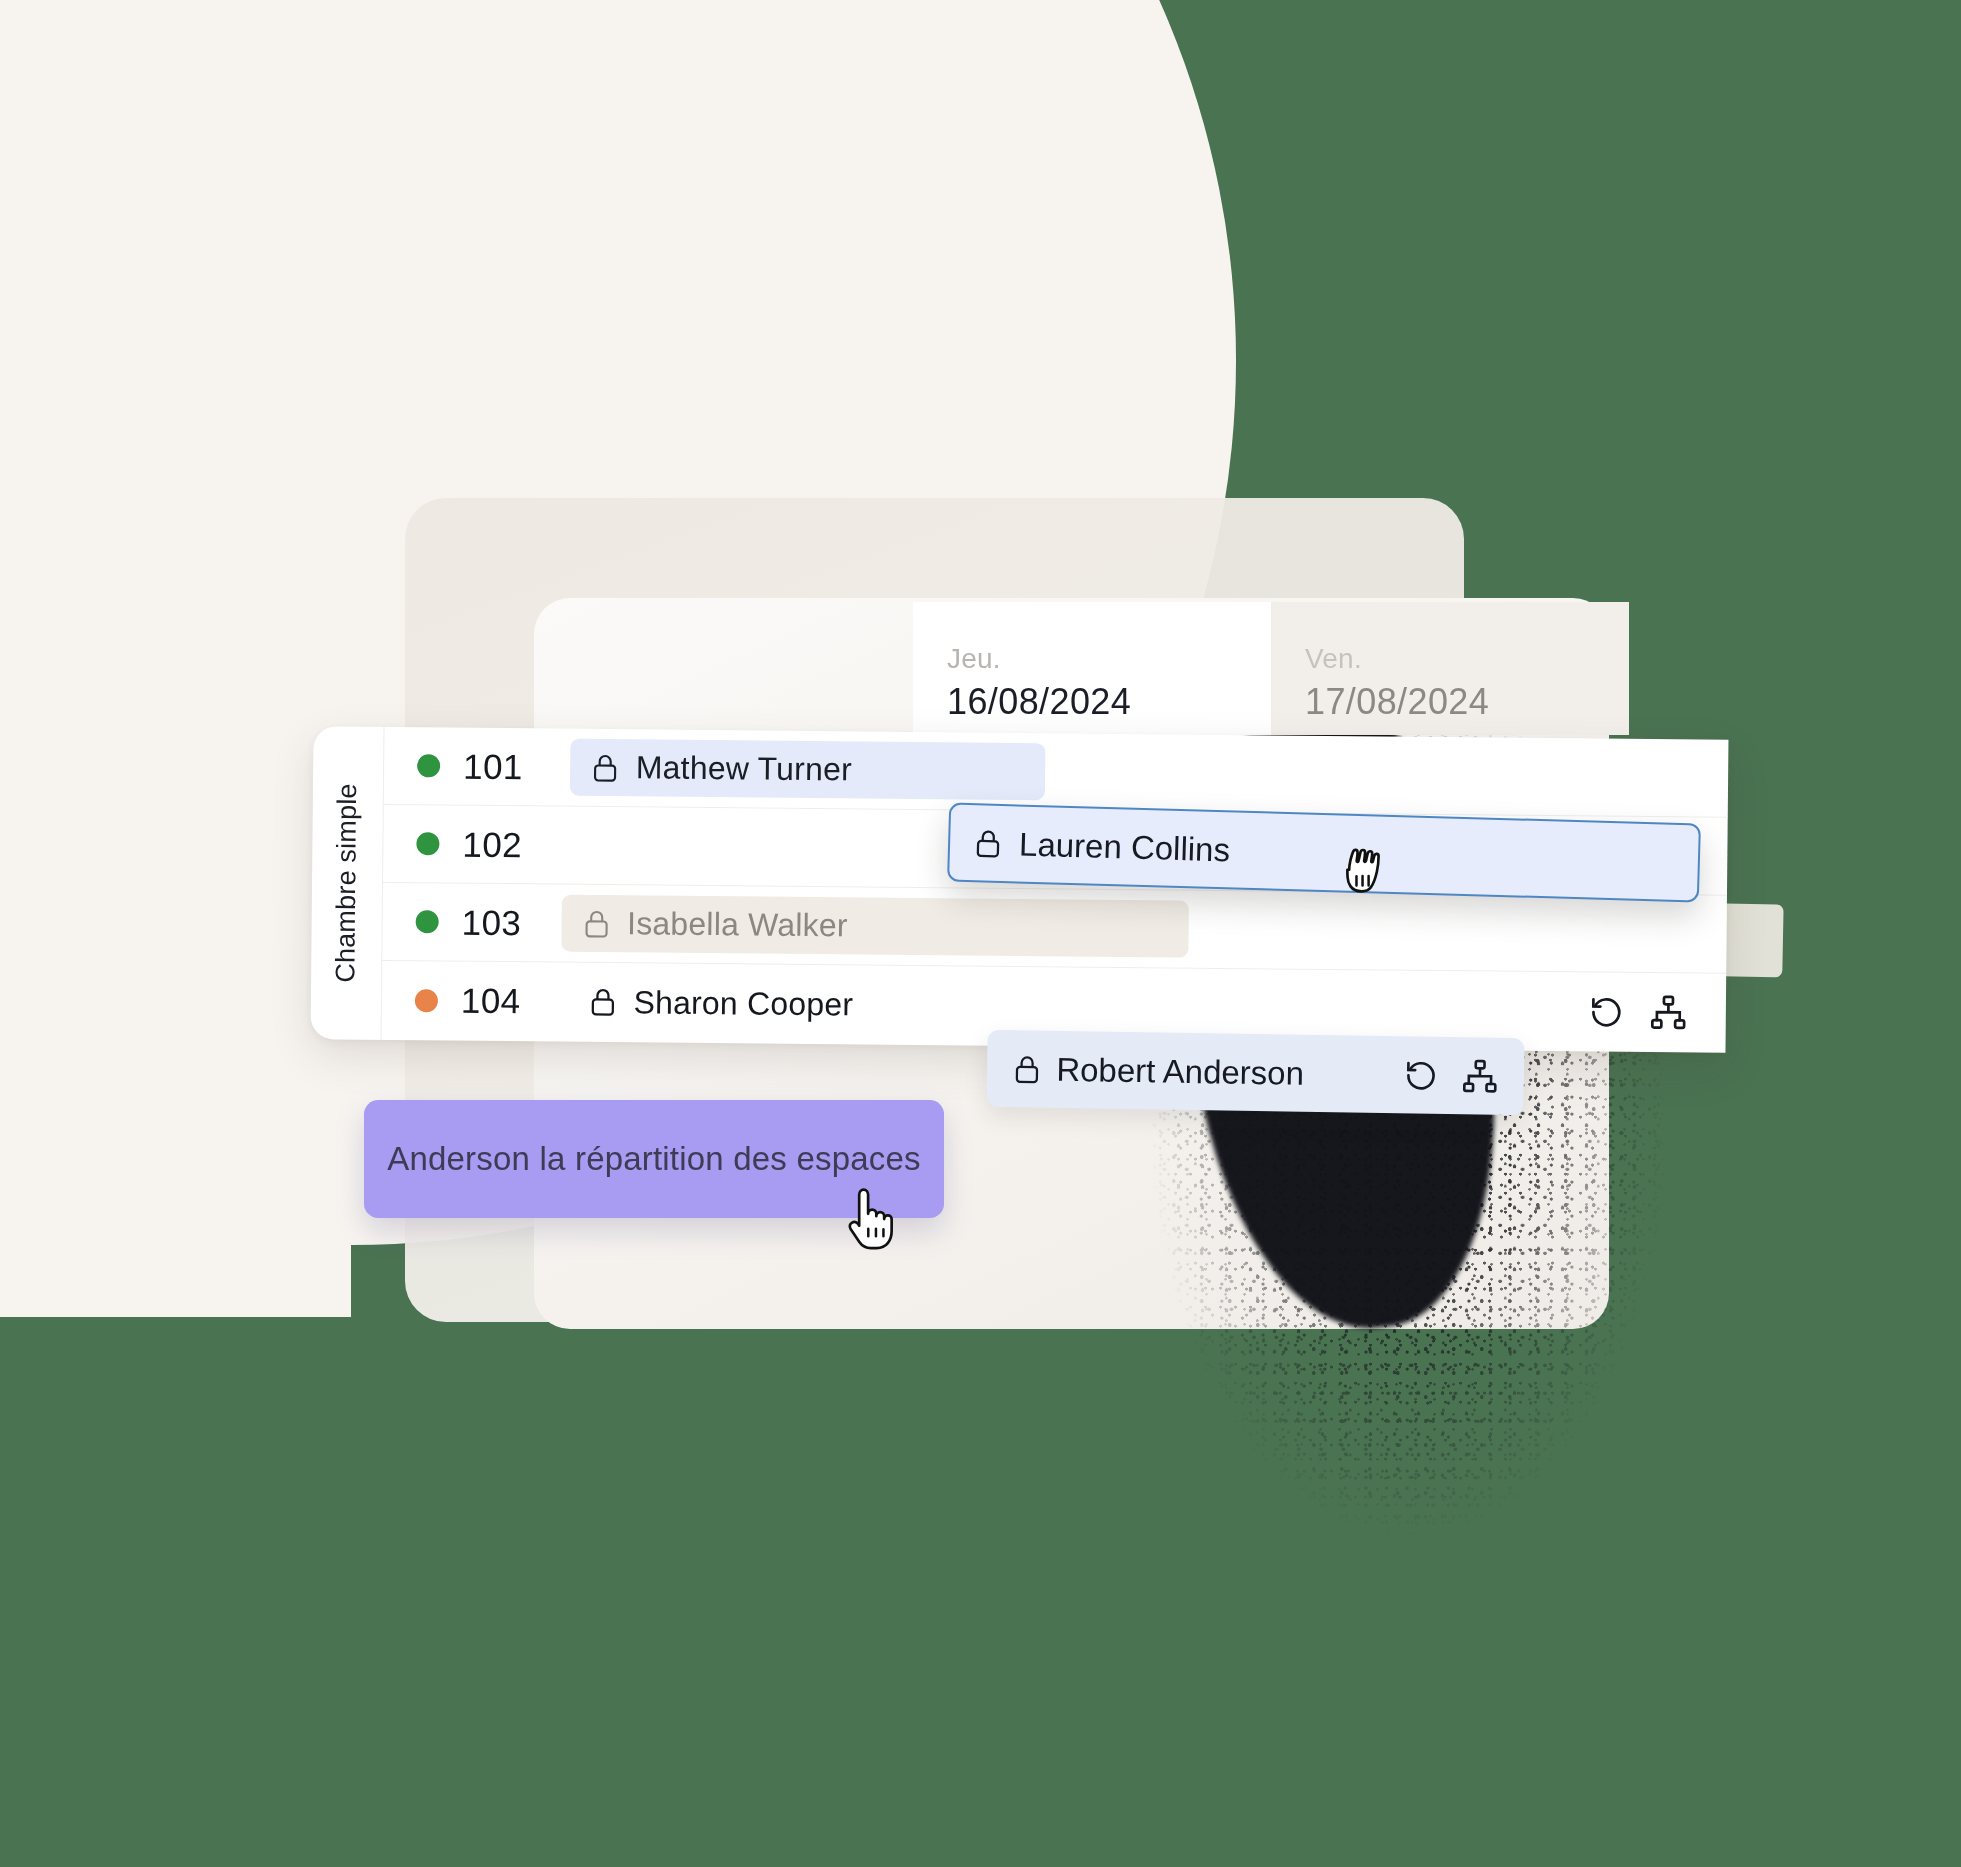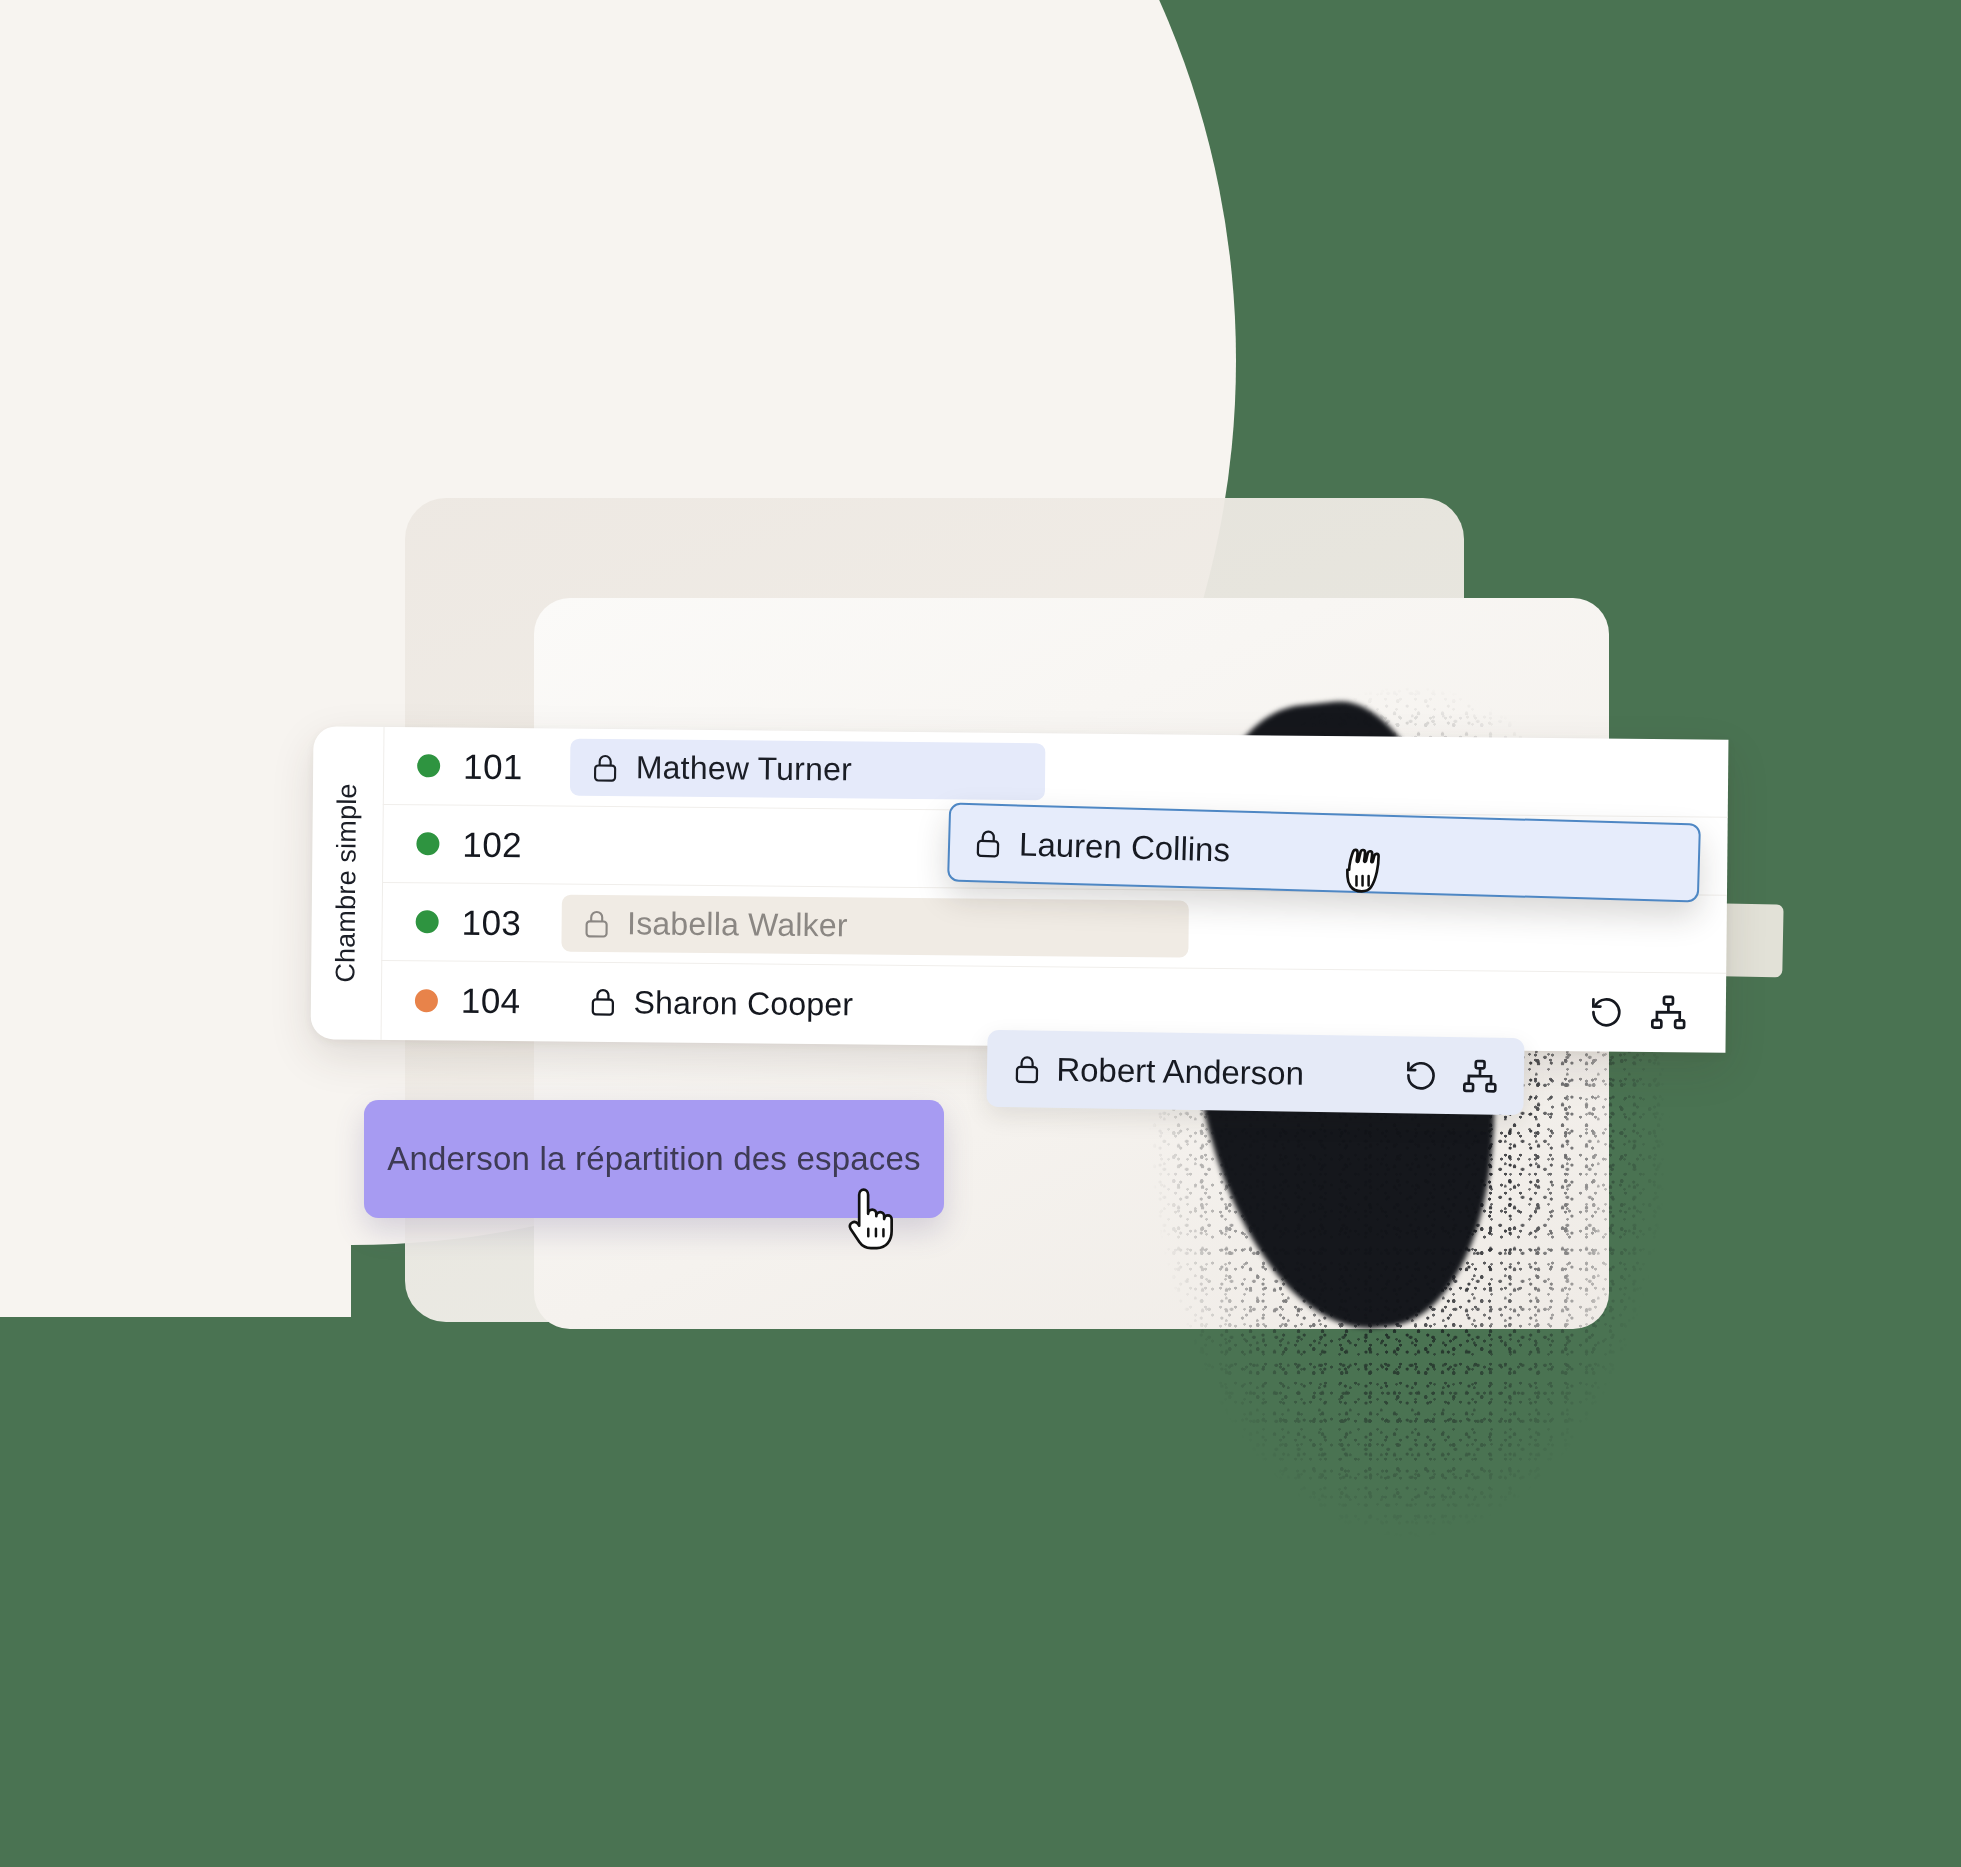--- a/index.html
+++ b/index.html
@@ -214,20 +214,28 @@
 
 <div class="panel" id="panel-back"></div>
 <div class="panel" id="panel-front"></div>
 
 <div id="noise-blob">
   <div class="core"></div>
   <div class="grain"></div>
 </div>
 
 <div id="date-header">
+  <div class="date-cell today">
+    <div class="date-dow">Jeu.</div>
+    <div class="date-val">16/08/2024</div>
+  </div>
+  <div class="date-cell next">
+    <div class="date-dow">Ven.</div>
+    <div class="date-val">17/08/2024</div>
+  </div>
 </div>
 
 <div id="beige-bar"></div>
 
 <div id="room-card">
 
   <div id="cat-label">
     <span>Chambre simple</span>
   </div>
 

